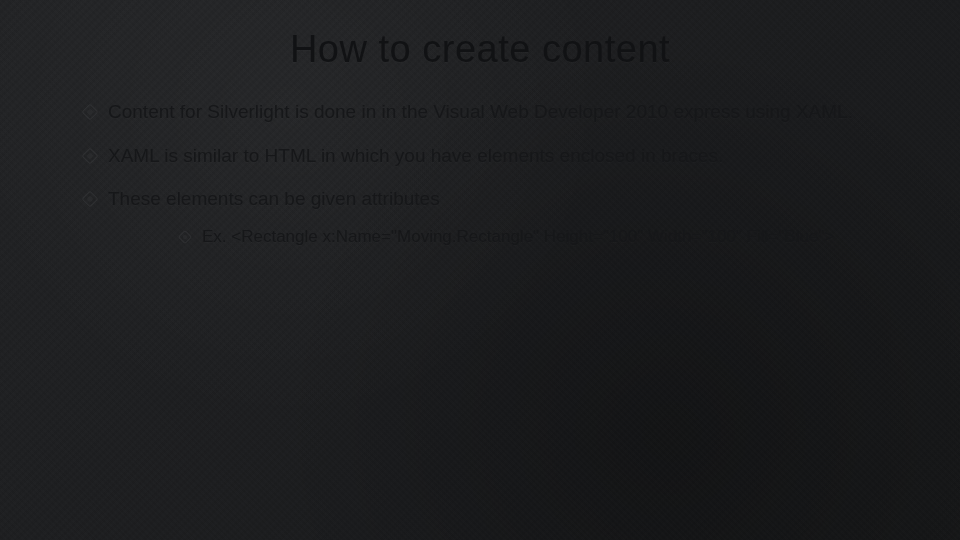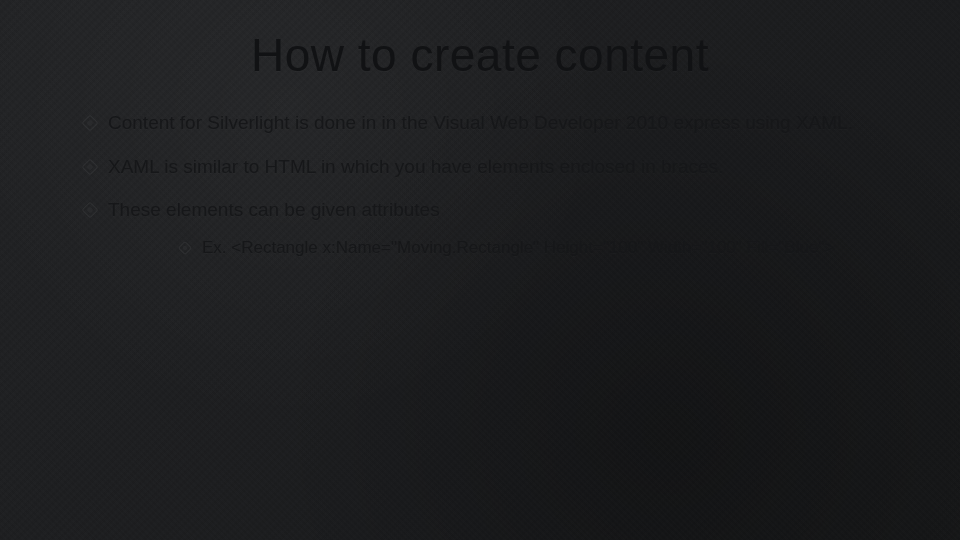--- a/index.html
+++ b/index.html
@@ -33,21 +33,21 @@
   .slide {
     position: relative;
     width: 100%;
     height: 100%;
     box-sizing: border-box;
     padding: 28px 80px 40px 80px;
   }
 
   .title {
     text-align: center;
-    font-size: 46px;
+    font-size: 38px;
     font-weight: 400;
     color: #111214;
     letter-spacing: 0.5px;
     margin: 0 0 28px 0;
     text-shadow: 0 1px 0 rgba(255,255,255,0.02);
   }
 
   ul.bullets {
     list-style: none;
     margin: 0;

